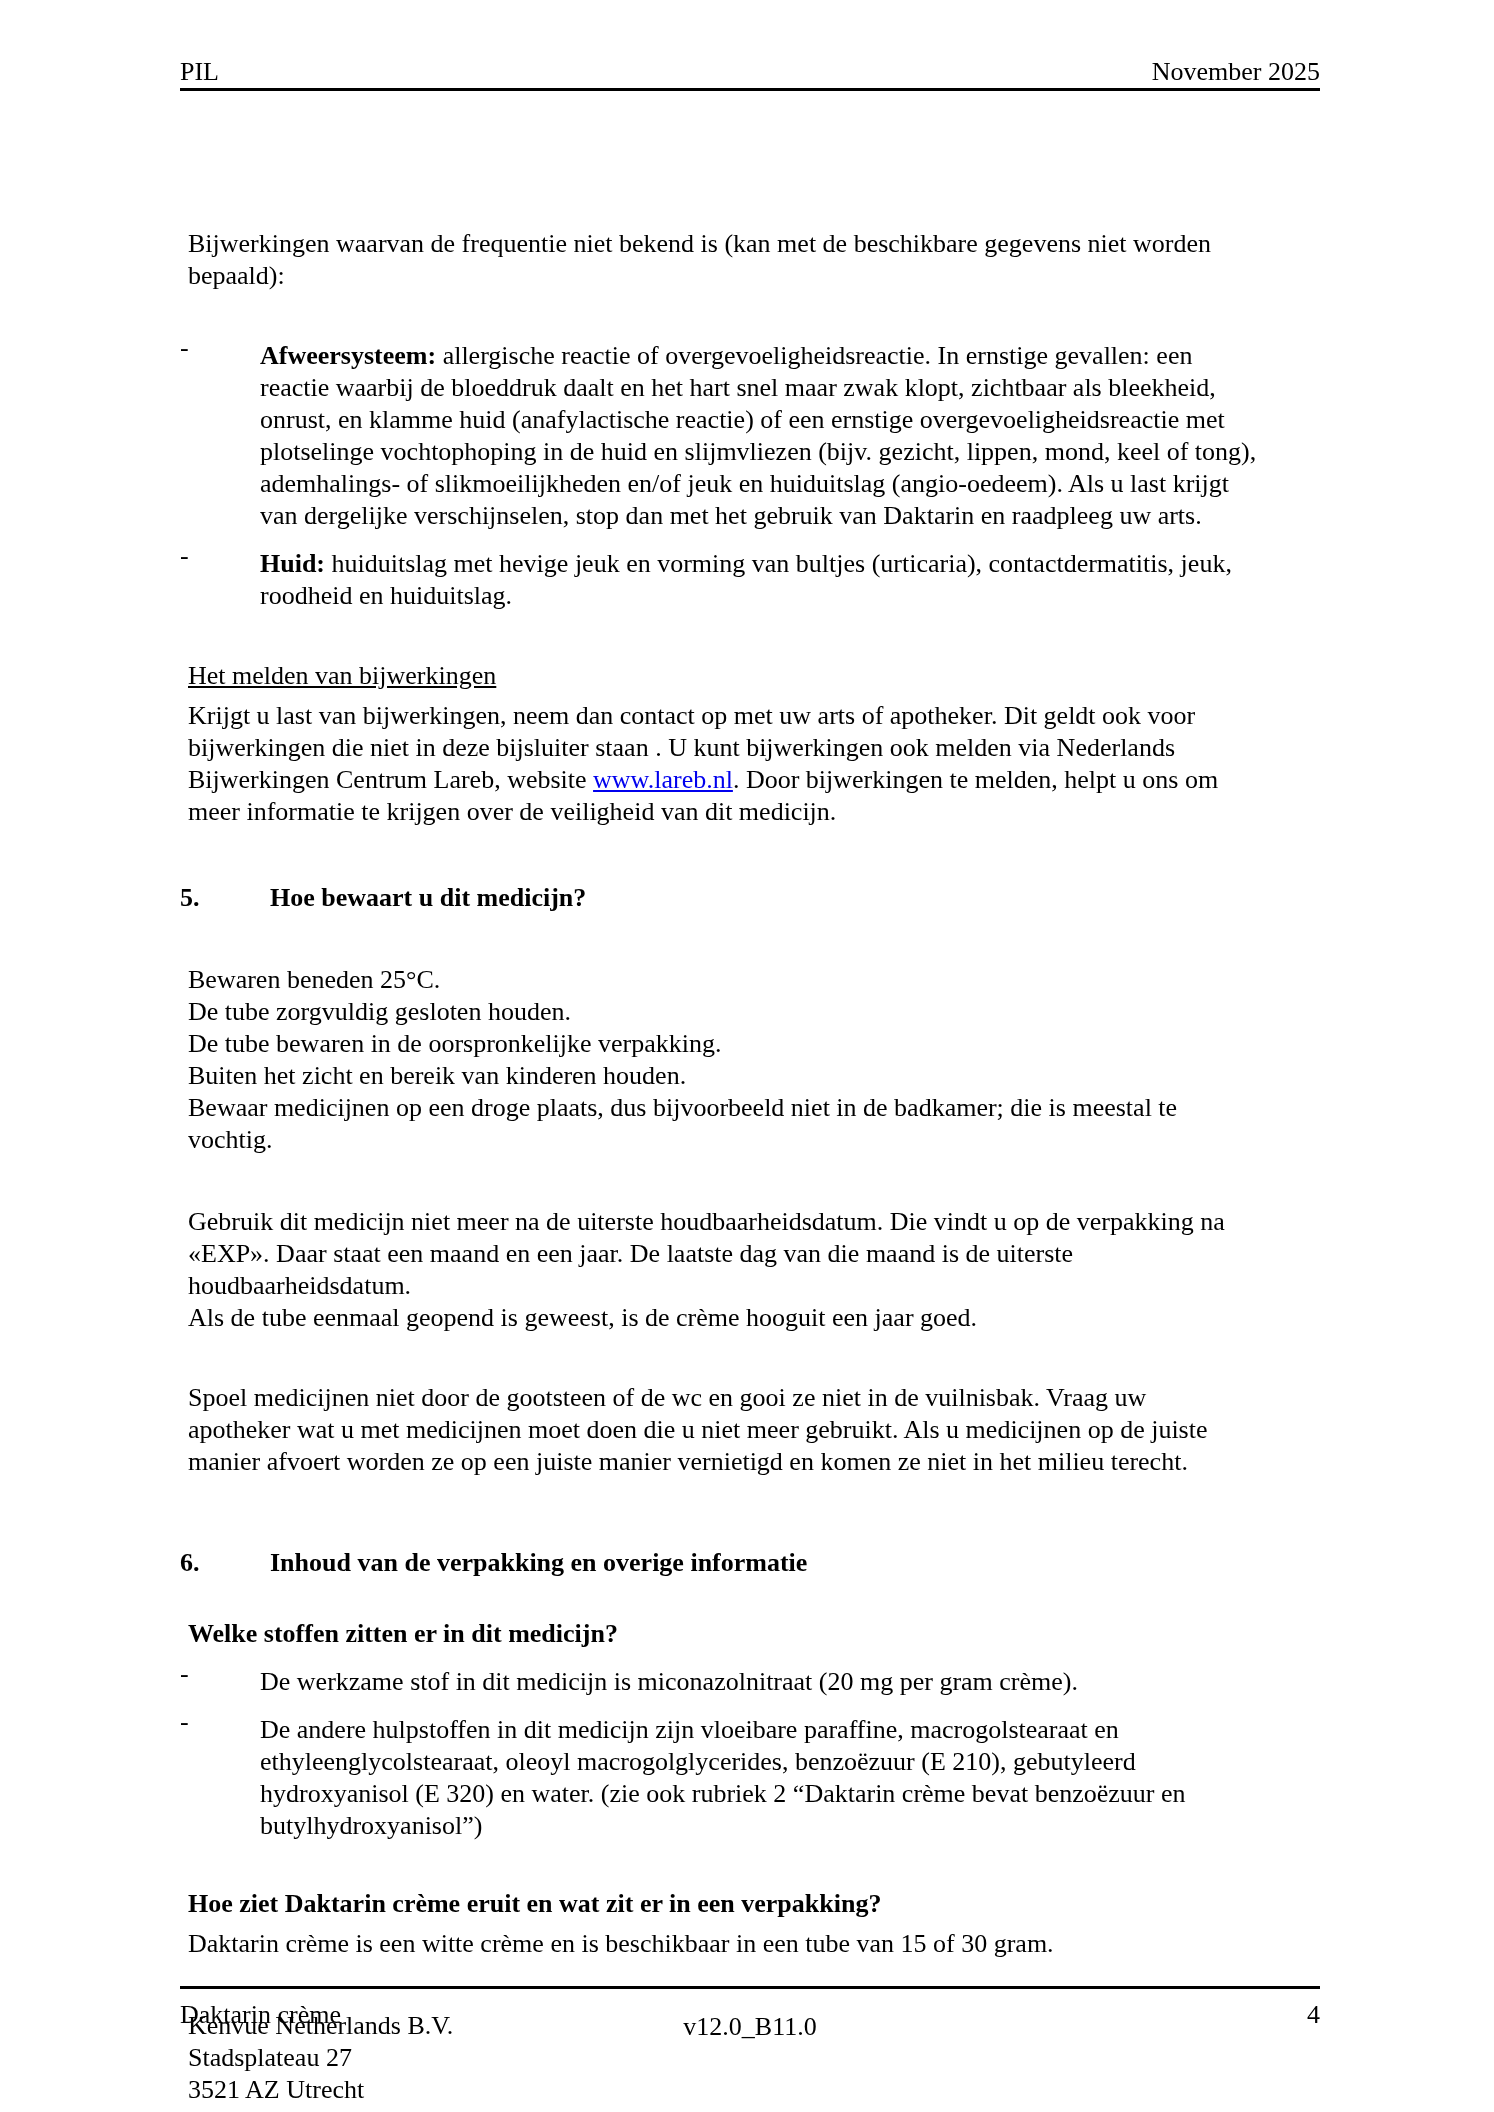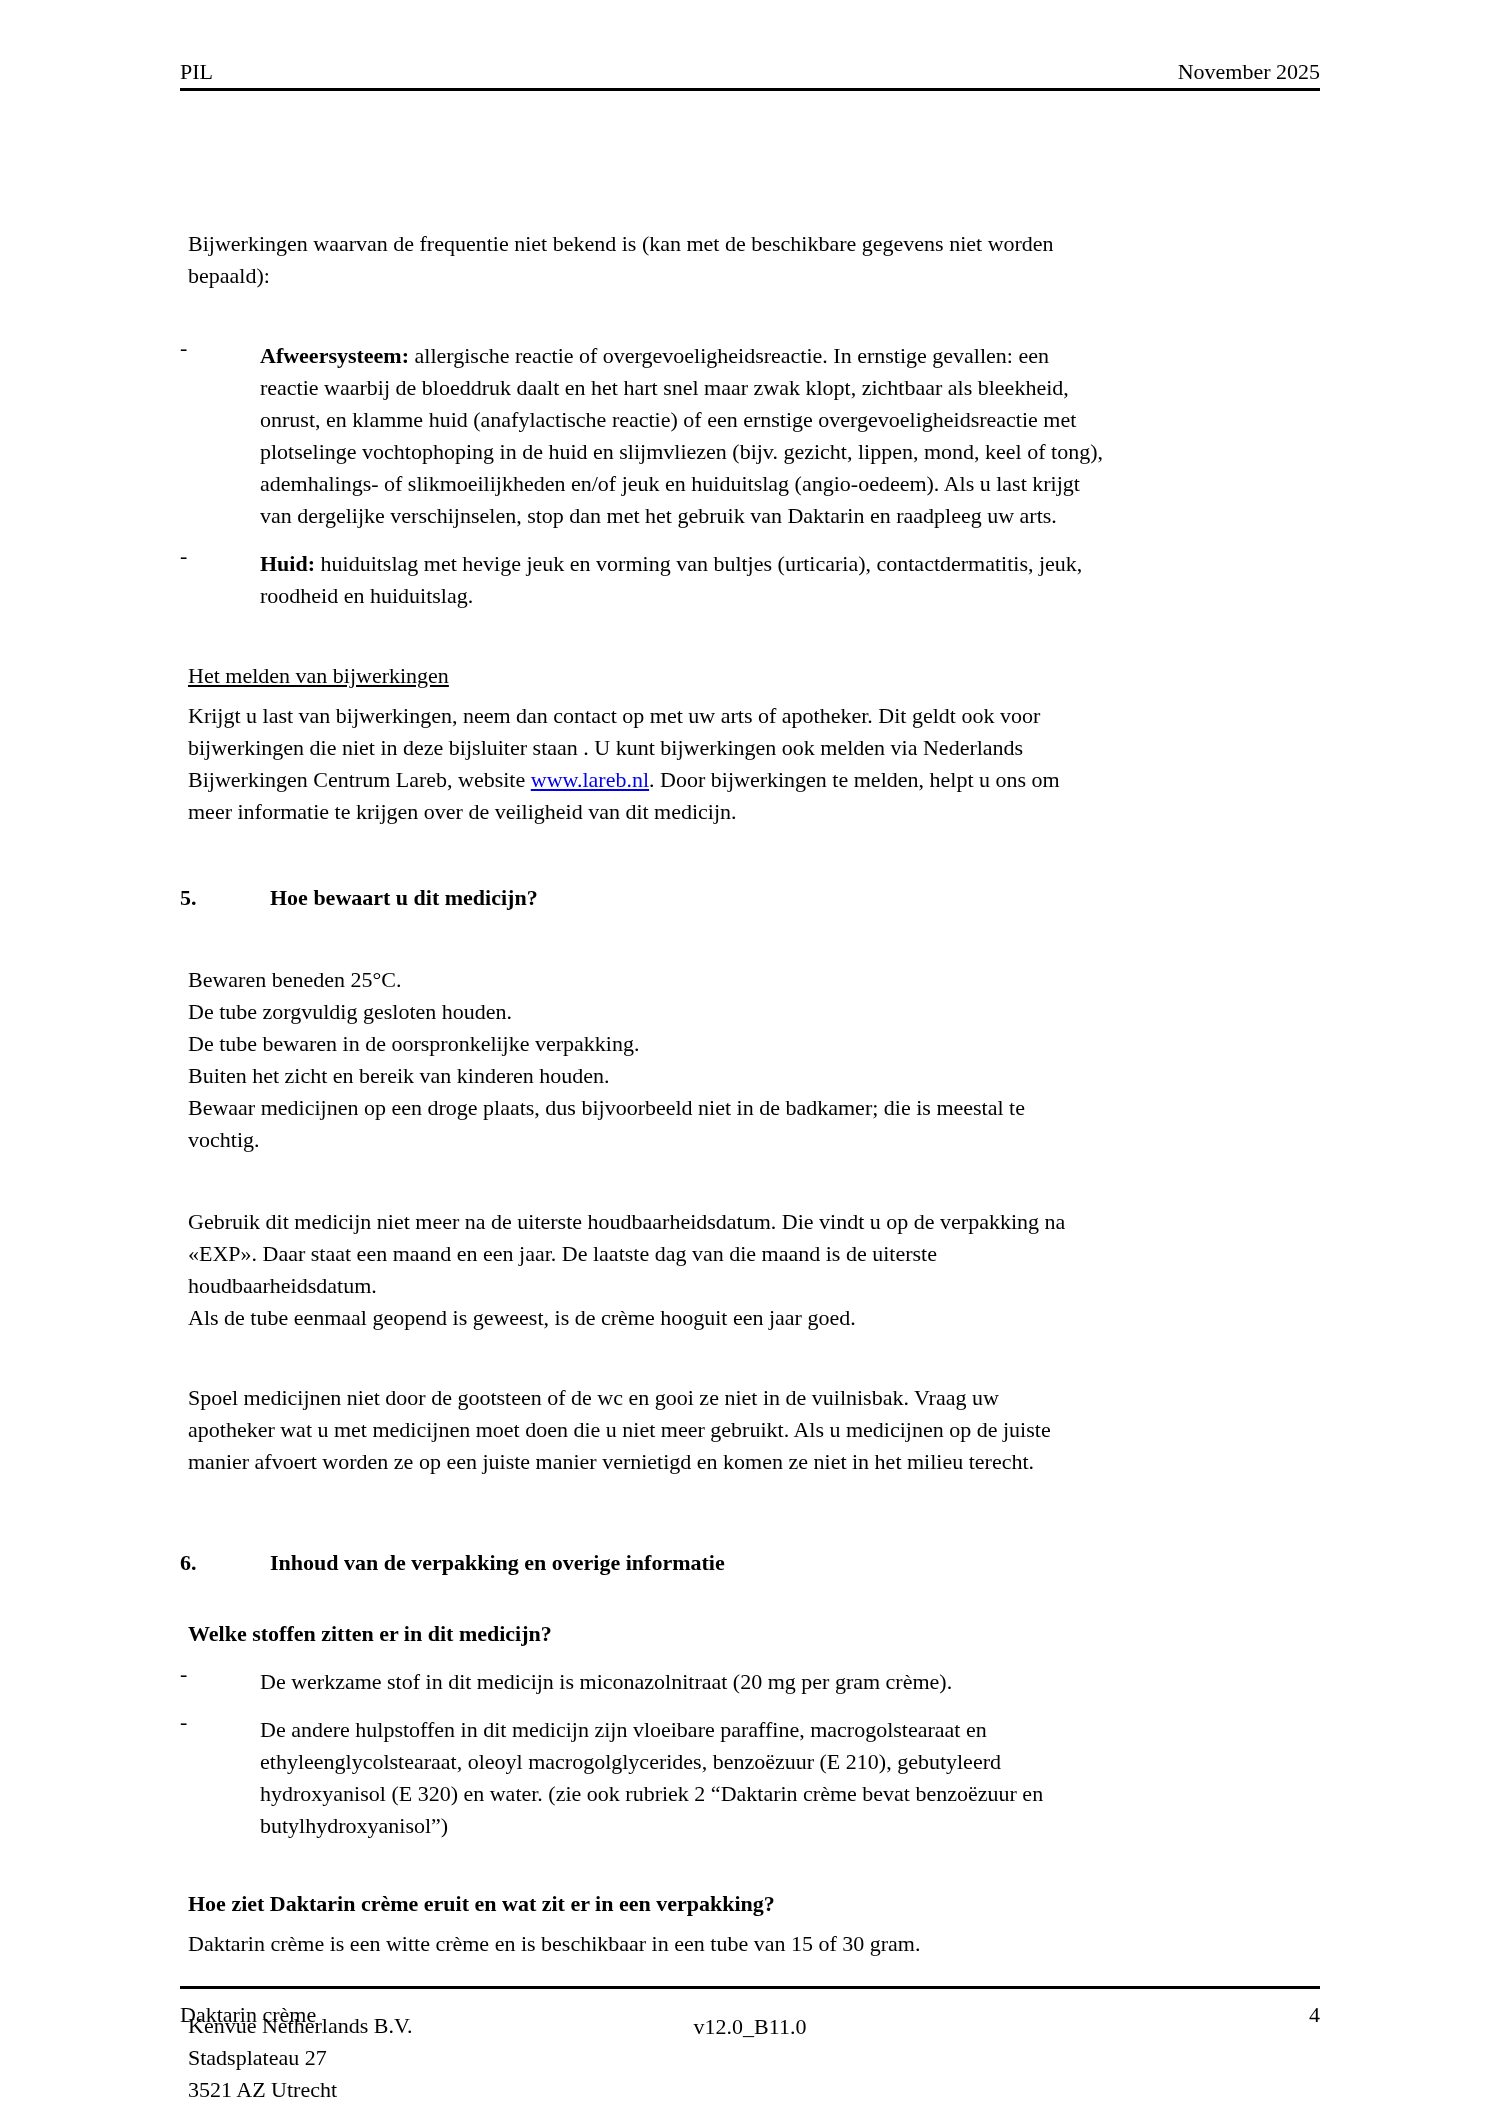--- a/index.html
+++ b/index.html
@@ -1,21 +1,21 @@
 <!DOCTYPE html>
 <html><head>
 <meta charset="utf-8">
 <style>
   html,body{margin:0;padding:0;background:#ffffff;}
   .page{
     position:relative;
     width:1494px;height:2112px;
     background:#ffffff;
     font-family:"Liberation Serif", serif;
-    font-size:22px;
+    font-size:26px;
     line-height:32px;
     color:#000;
     overflow:hidden;
   }
   .header{
     position:absolute;left:180px;top:58px;width:1140px;
     display:flex;justify-content:space-between;align-items:flex-end;
     line-height:27px;
     border-bottom:3px solid #000;
     padding-bottom:3px;

